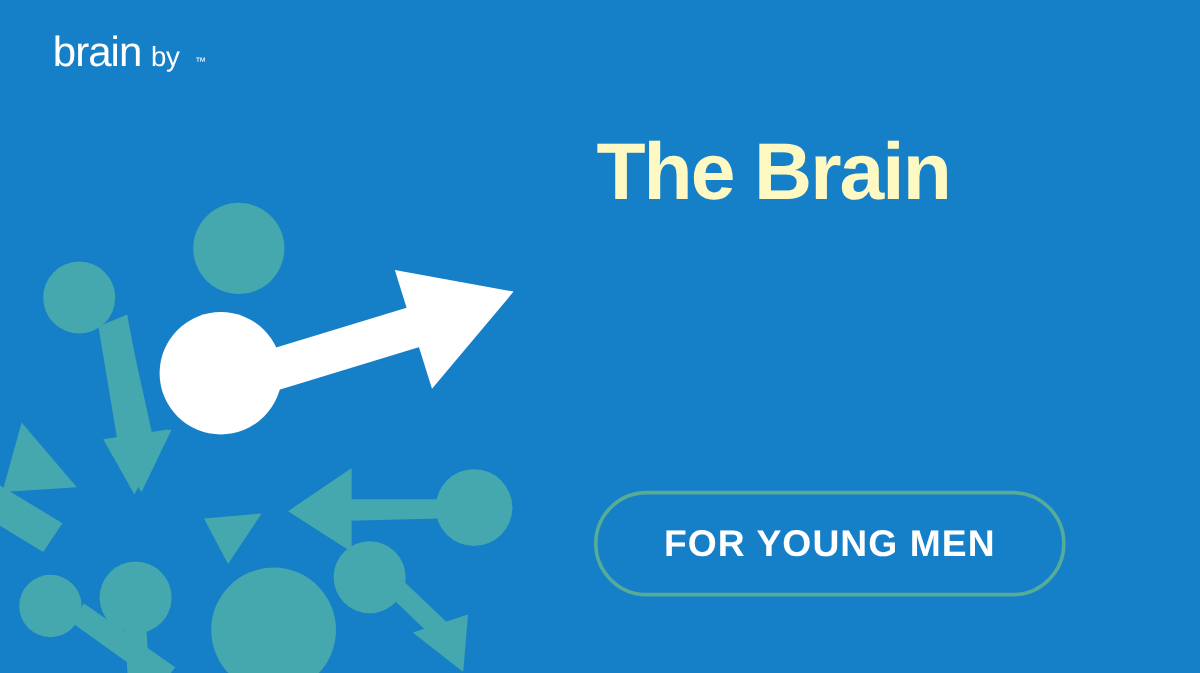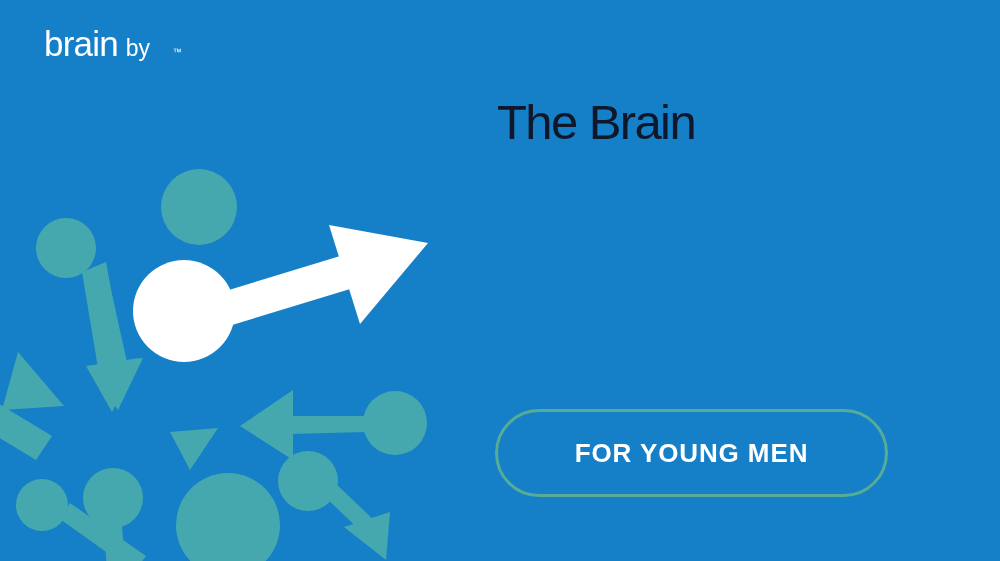--- a/index.html
+++ b/index.html
@@ -24,50 +24,50 @@
     display:flex;align-items:baseline;
     color:#ffffff;
     letter-spacing:-0.4px;
   }
   .logo-brain,.logo-design{
     font-size:35px;font-weight:400;line-height:1;
     letter-spacing:-0.8px;
   }
   .logo-by{
     font-size:23px;font-weight:300;line-height:1;
-    margin:0 21px 0 8px;letter-spacing:-0.2px;
+    margin:0 11px 0 8px;letter-spacing:-0.2px;
   }
   .logo-tm{
     font-size:9px;line-height:1;margin-left:2px;
     position:relative;top:-1px;
   }
   
   #headline{
     position:absolute;left:497px;top:64px;width:470px;
-    color:#0f172a;
-    font-size:49px;
-    font-weight:400;
+    color:#fef9c3;
+    font-size:67px;
+    font-weight:700;
     line-height:1.04;
     letter-spacing:-1.6px;
   }
   #headline .hl-line{display:block;white-space:nowrap;}
   
   #cta{
     position:absolute;left:495px;top:409px;
     width:393px;height:88px;
     box-sizing:border-box;
     border:3px solid #56ac97;
     border-radius:44px;
     display:flex;align-items:center;justify-content:center;
     background:transparent;
     cursor:pointer;
   }
   #cta .cta-label{
     color:#ffffff;
-    font-size:26px;
+    font-size:31px;
     font-weight:700;
     letter-spacing:0.9px;
   }
 </style>
 </head>
 <body>
 
 <div id="banner">
 
   <div id="graphics">

